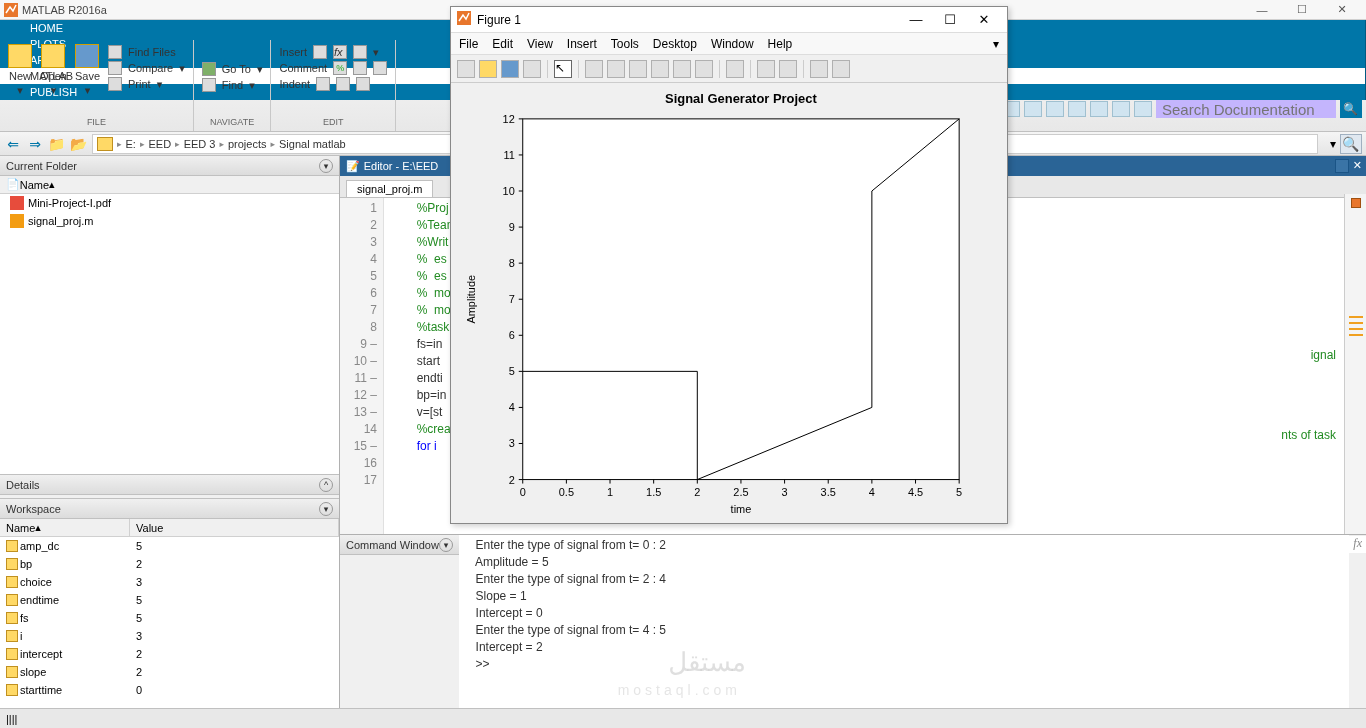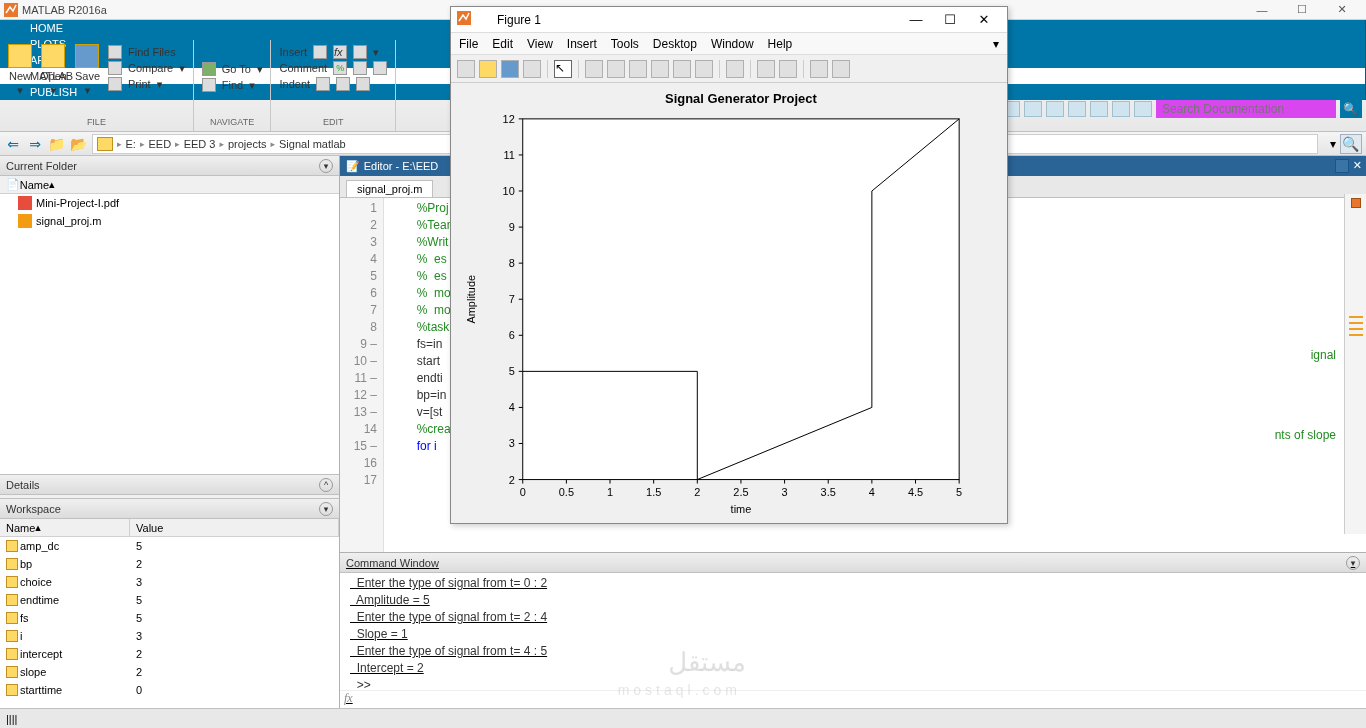--- a/index.html
+++ b/index.html
@@ -11,21 +11,21 @@
 .titlebar-text { font-size: 11px; color: #444; flex: 1; }
 .titlebar-btns { display: flex; gap: 0; }
 .titlebar-btn { width: 40px; height: 18px; display: flex; align-items: center; justify-content: center; font-size: 11px; color: #555; }
 
 
 .ribbon-tabs { height: 20px; background: #0076a8; display: flex; flex-direction: column; }
 .ribbon-tab { padding: 2px 30px; color: #fff; font-size: 11px; background: #0076a8; border-right: 1px solid #005a82; display: flex; align-items: center; }
 .ribbon-tab.active { background: #fff; color: #333; }
 .ribbon-right { flex: 1; display: flex; justify-content: flex-end; align-items: center; gap: 4px; padding-right: 4px; }
 .ribbon-ico { width: 18px; height: 16px; background: #d0e4f0; border: 1px solid #a0c0d0; }
-.search-doc { width: 180px; height: 18px; background: #d946ef; border: none; padding: 0 6px; font-size: 12px; }
+.search-doc { width: 180px; height: 18px; background: #c4b5fd; border: none; padding: 0 6px; font-size: 15px; }
 .search-btn { width: 22px; height: 18px; background: #0076a8; color: #fff; display: flex; align-items: center; justify-content: center; }
 
 
 .toolstrip { height: 92px; background: linear-gradient(#f8f8f8, #e8e8e8); border-bottom: 1px solid #c0c0c0; display: flex; }
 .tool-group { border-right: 1px solid #c8c8c8; padding: 4px 8px; display: flex; flex-direction: column; }
 .tool-group-label { font-size: 9px; color: #666; text-align: center; margin-top: auto; }
 .tool-row { display: flex; gap: 8px; }
 .tool-big { display: flex; flex-direction: column; align-items: center; gap: 2px; font-size: 11px; color: #333; }
 .tool-big-icon { width: 24px; height: 24px; background: #ffd966; border: 1px solid #d4a000; }
 .tool-small { display: flex; align-items: center; gap: 6px; font-size: 11px; color: #333; padding: 1px 0; }
@@ -40,21 +40,21 @@
 .crumb-sep { color: #888; font-size: 9px; }
 .crumb-box { flex:1; background:#fff; border:1px solid #ccc; height:20px; display:flex; align-items:center; padding:0 4px; gap:4px;}
 
 
 .main { display: flex; height: 552px; }
 .left-panel { width: 340px; display: flex; flex-direction: column; border-right: 1px solid #b0b0b0; }
 .panel-header { height: 20px; background: linear-gradient(#f0f0f0, #dcdcdc); border-bottom: 1px solid #c0c0c0; display: flex; align-items: center; padding: 0 6px; font-size: 11px; color: #333; }
 .panel-header-ico { margin-left: auto; width: 14px; height: 14px; border: 1px solid #999; border-radius: 50%; display:flex;align-items:center;justify-content:center;font-size:9px;}
 .panel-body { flex: 1; background: #fff; overflow: auto; }
 .col-header { height: 18px; background: #f0f0f0; border-bottom: 1px solid #d0d0d0; padding: 0 6px; font-size: 11px; display: flex; align-items: center; }
-.file-item { display: flex; align-items: center; gap: 4px; padding: 2px 18px; font-size: 11px; }
+.file-item { display: flex; align-items: center; gap: 4px; padding: 2px 10px; font-size: 11px; }
 .file-ico { width: 14px; height: 14px; }
 .file-ico.pdf { background: #e74c3c; }
 .file-ico.m { background: #f39c12; }
 
 .details-panel { height: 24px; border-top: 1px solid #c0c0c0; }
 .workspace-panel { flex: 0 0 auto; border-top: 1px solid #c0c0c0; display:flex; flex-direction:column; height: 210px;}
 .ws-table { display: flex; flex-direction: column; background:#fff; flex:1; overflow:auto;}
 .ws-header { display: flex; height: 18px; background: #f0f0f0; border-bottom: 1px solid #d0d0d0; }
 .ws-header-cell { padding: 0 6px; font-size: 11px; border-right: 1px solid #d0d0d0; display:flex; align-items:center;}
 .ws-row { display: flex; height: 18px; }
@@ -67,30 +67,30 @@
 .editor-tabs { height: 22px; background: #e8e8e8; border-bottom: 1px solid #c0c0c0; display: flex; align-items:end;}
 .editor-tab { padding: 2px 10px; background: #fff; border: 1px solid #c0c0c0; border-bottom: none; font-size: 11px; margin-left:6px;}
 .editor-body { flex: 1; background: #fff; display: flex; font-family: Consolas, monospace; font-size: 12px; position:relative;}
 .gutter { width: 44px; background: #f4f4f4; border-right: 1px solid #e0e0e0; text-align: right; padding: 2px 6px 2px 2px; color: #888; }
 .gutter div { height: 17px; line-height: 17px; }
 .code { flex: 1; padding: 2px 6px; }
 .code-line { height: 17px; line-height: 17px; white-space: pre; color: #333; }
 .comment { color: #228b22; }
 .keyword { color: #0000ff; }
 
-.cmd-panel { height: 156px; border-top: 1px solid #b0b0b0; display:flex; flex-direction:column;text-decoration:underline;}
+.cmd-panel { height: 174px; border-top: 1px solid #b0b0b0; display:flex; flex-direction:row;}
 .cmd-body { flex:1; background: #fff; font-family: Consolas, monospace; font-size: 12px; padding: 2px 10px; color: #333; overflow:auto;}
 .cmd-body div { height: 17px; line-height: 17px; white-space: pre;}
 
 
 .statusbar { height: 20px; background: #e8e8e8; border-top: 1px solid #c0c0c0; display: flex; align-items: center; padding: 0 6px; font-size: 11px; }
 
 
 .figure-window { position: absolute; top: 6px; left: 450px; width: 558px; height: 518px; background: #f0f0f0; border: 1px solid #888; box-shadow: 2px 2px 6px rgba(0,0,0,.2); display: flex; flex-direction: column; z-index: 100; }
-.fig-title { height: 26px; background: #fff; display: flex; align-items: center; padding: 0 6px; border-bottom: 1px solid #ddd; gap: 20px; }
+.fig-title { height: 26px; background: #fff; display: flex; align-items: center; padding: 0 6px; border-bottom: 1px solid #ddd; }
 .fig-title-text { font-size: 12px; flex: 1; }
 .fig-title-btns { display: flex; gap: 0; }
 .fig-title-btn { width: 34px; height: 22px; display: flex; align-items: center; justify-content: center; font-size: 13px; }
 .fig-menu { height: 22px; background: #f8f8f8; display: flex; align-items: center; gap: 14px; padding: 0 8px; font-size: 12px; border-bottom: 1px solid #ddd; }
 .fig-toolbar { height: 28px; background: #f0f0f0; display: flex; align-items: center; gap: 4px; padding: 0 6px; border-bottom: 1px solid #ccc; }
 .fig-tool { width: 18px; height: 18px; background: #e0e0e0; border: 1px solid #b0b0b0; }
 .fig-plot { flex: 1; background: #f0f0f0; position: relative; }
 .plot-svg { position:absolute; inset:0; }
 
 
@@ -356,32 +356,33 @@
           <div class="code-line ">        start</div>
           <div class="code-line ">        endti</div>
           <div class="code-line ">        bp=in</div>
           <div class="code-line ">        v=[st</div>
           <div class="code-line comment">        %crea</div>
           <div class="code-line keyword">        for i</div>
           <div class="code-line ">            </div>
           <div class="code-line ">            </div>
         </div>
       <div style="position:absolute;right:30px;top:150px;" class="comment">ignal</div>
-      <div style="position:absolute;right:30px;top:230px;" class="comment">nts of slope</div>
+      <div style="position:absolute;right:30px;top:230px;" class="comment">nts of task</div>
     </div>
     <div class="cmd-panel">
       <div class="panel-header">
           <span>Command Window</span>
           <div class="panel-header-ico">▾</div>
         </div>
       <div class="cmd-body" id="cmd-body">
           <div>  Enter the type of signal from t= 0 : 2</div>
           <div>  Amplitude = 5</div>
           <div>  Enter the type of signal from t= 2 : 4</div>
           <div>  Slope = 1</div>
+          <div>  Intercept = 0</div>
           <div>  Enter the type of signal from t= 4 : 5</div>
           <div>  Intercept = 2</div>
           <div>  &gt;&gt; </div>
         </div>
       <div style="height:18px;background:#fff;border-top:1px solid #eee;padding:0 4px;font-style:italic;color:#888;font-family:serif;">fx</div>
     </div>
   </div>
 </div>
 
 <div class="right-strip">

